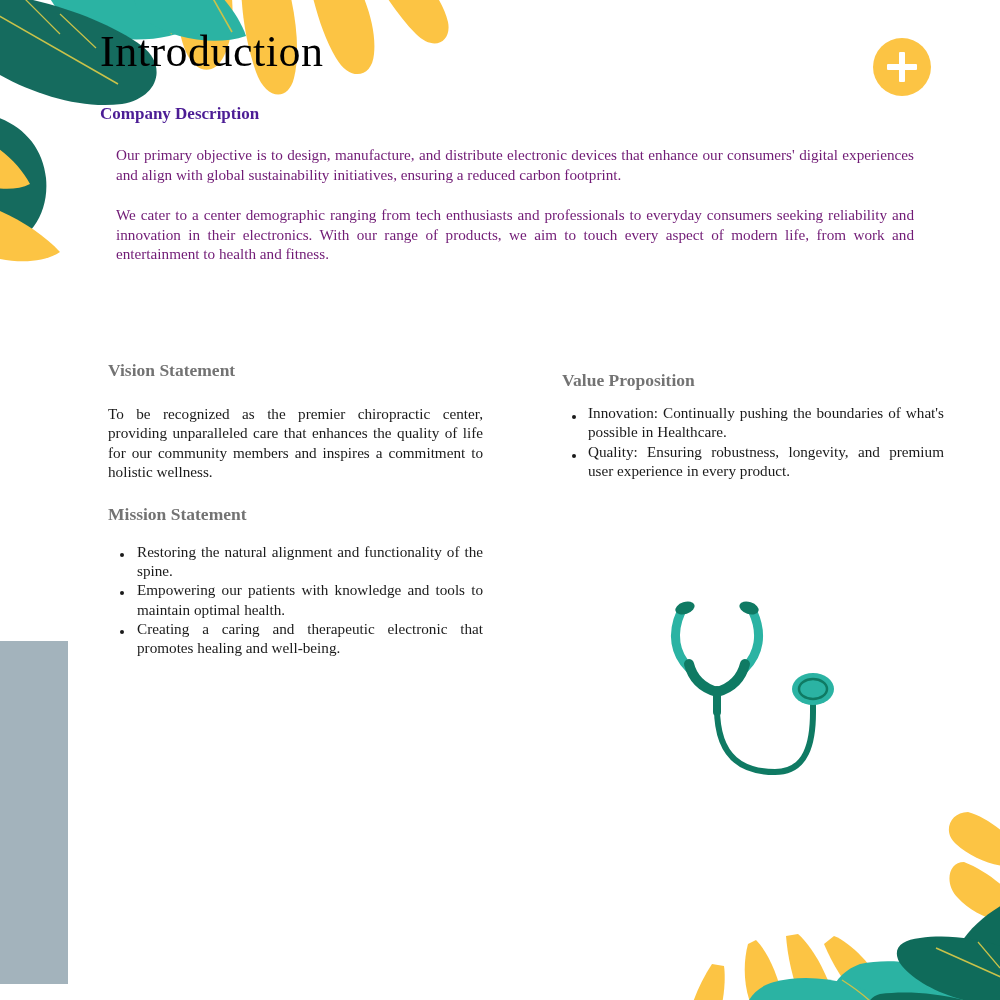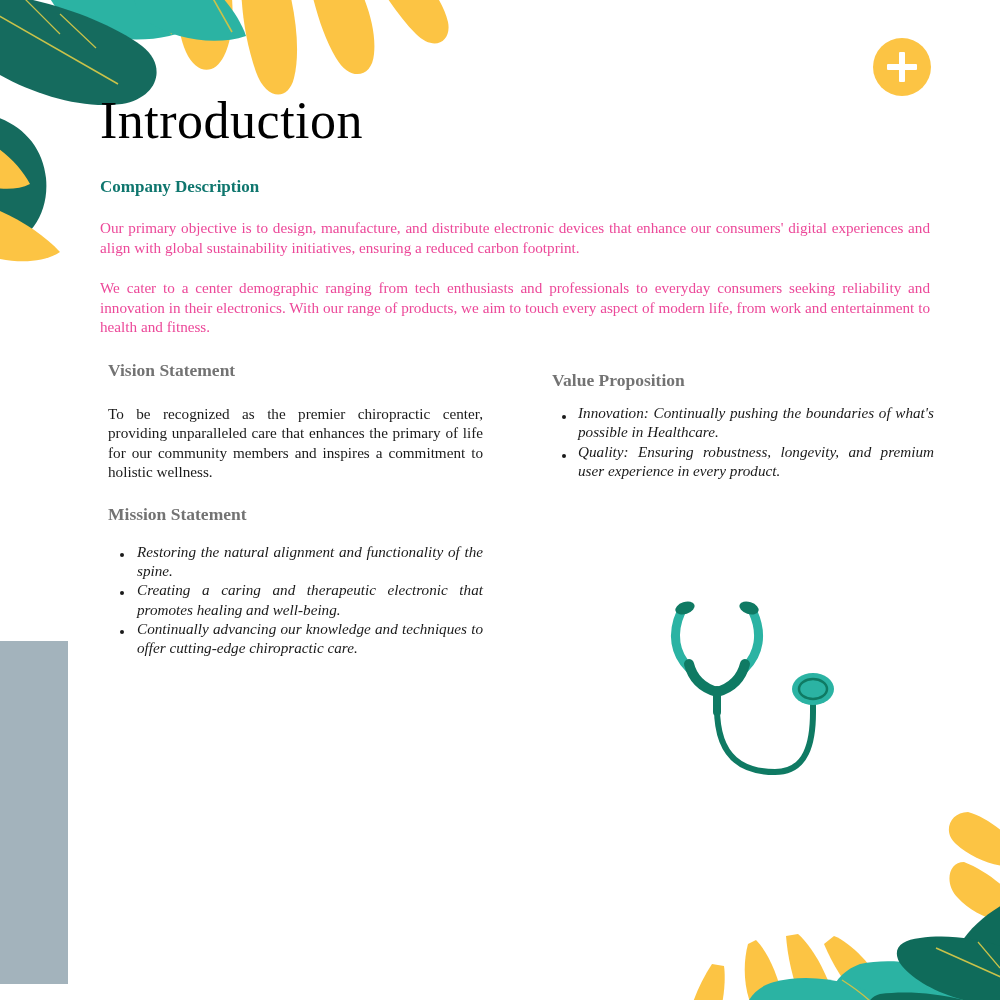--- a/index.html
+++ b/index.html
@@ -65,42 +65,42 @@
 
   
   .content {
     position: absolute;
     left: 100px;
     top: 0;
     width: 830px;
   }
 
   .page-title {
-    font-size: 52px;
+    font-size: 44px;
     font-weight: 400;
     letter-spacing: 0.5px;
     margin: 0;
-    padding-top: 92px;
+    padding-top: 28px;
     line-height: 1.1;
     color: #000000;
   }
 
   .sec-head {
     font-size: 17px;
     font-weight: bold;
     margin: 0;
-    color: #0f766e;
+    color: #4c1d95;
   }
 
   .body-p {
     font-size: 15.2px;
     line-height: 1.28;
     text-align: justify;
-    margin: 0;
-    color: #ec4899;
+    margin: 16px;
+    color: #701a75;
   }
 
   #company-description-heading { margin-top: 28px; }
   #company-para-1 { margin-top: 21px; }
   #company-para-2 { margin-top: 21px; }
 
   
   .columns {
     position: absolute;
     left: 0;
@@ -108,21 +108,21 @@
     width: 830px;
   }
   .col-left {
     position: absolute;
     left: 8px;
     top: 0;
     width: 375px;
   }
   .col-right {
     position: absolute;
-    left: 452px;
+    left: 462px;
     top: 10px;
     width: 382px;
   }
 
   .sub-head {
     font-size: 17.5px;
     font-weight: bold;
     margin: 0;
     color: #737373;
   }
@@ -143,21 +143,20 @@
     padding: 0;
   }
   ul.doc-list li {
     position: relative;
     padding-left: 29px;
     font-size: 15.2px;
     line-height: 1.27;
     text-align: justify;
     color: #1a1a1a;
     margin-bottom: 0px;
-    font-style: italic;
   }
   ul.doc-list li::before {
     content: "";
     position: absolute;
     left: 12px;
     top: 11px;
     width: 4px;
     height: 4px;
     border-radius: 50%;
     background: #1a1a1a;
@@ -283,28 +282,28 @@
 
   <p class="body-p" id="company-para-1">Our primary objective is to design, manufacture, and distribute electronic devices that enhance our consumers' digital experiences and align with global sustainability initiatives, ensuring a reduced carbon footprint.</p>
 
   <p class="body-p" id="company-para-2">We cater to a center demographic ranging from tech enthusiasts and professionals to everyday consumers seeking reliability and innovation in their electronics. With our range of products, we aim to touch every aspect of modern life, from work and entertainment to health and fitness.</p>
 
   <div class="columns">
 
     <div class="col-left">
       <h3 class="sub-head">Vision Statement</h3>
 
-      <p class="vision-text">To be recognized as the premier chiropractic center, providing unparalleled care that enhances the primary of life for our community members and inspires a commitment to holistic wellness.</p>
+      <p class="vision-text">To be recognized as the premier chiropractic center, providing unparalleled care that enhances the quality of life for our community members and inspires a commitment to holistic wellness.</p>
 
       <h3 class="sub-head" id="mission-statement-heading">Mission Statement</h3>
 
       <ul class="doc-list">
         <li>Restoring the natural alignment and functionality of the spine.</li>
+        <li>Empowering our patients with knowledge and tools to maintain optimal health.</li>
         <li>Creating a caring and therapeutic electronic that promotes healing and well-being.</li>
-        <li>Continually advancing our knowledge and techniques to offer cutting-edge chiropractic care.</li>
       </ul>
     </div>
 
     <div class="col-right">
       <h3 class="sub-head">Value Proposition</h3>
 
       <ul class="doc-list value-list">
         <li>Innovation: Continually pushing the boundaries of what's possible in Healthcare.</li>
         <li>Quality: Ensuring robustness, longevity, and premium user experience in every product.</li>
       </ul>

